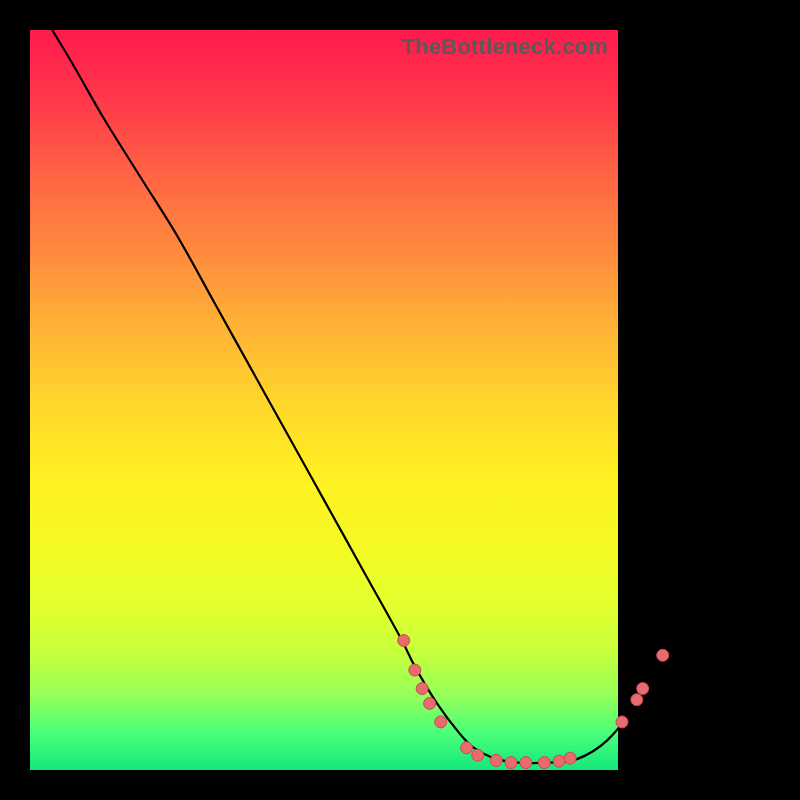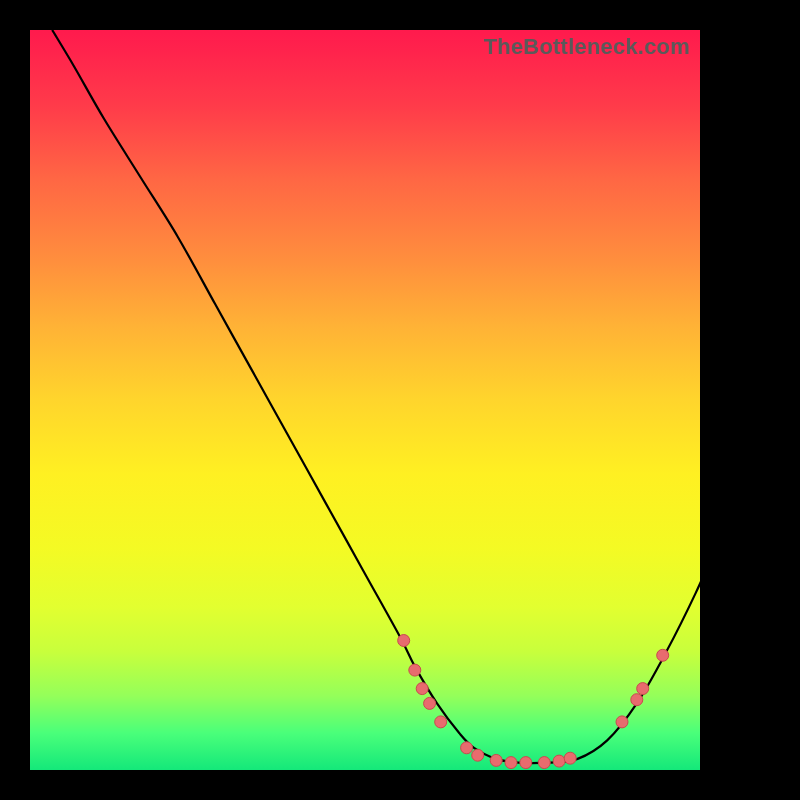--- a/index.html
+++ b/index.html
@@ -1,21 +1,21 @@
 <!DOCTYPE html>
 <html><head>
 <meta charset="utf-8">
 <style>
   * { margin: 0; padding: 0; box-sizing: border-box; }
   html, body { width: 800px; height: 800px; overflow: hidden; background: #000; }
   .frame { position: relative; width: 800px; height: 800px; background: #000; }
   .plot-area {
     position: absolute;
     left: 30px; top: 30px;
-    width: 670px; height: 740px;
+    width: 588px; height: 740px;
     background: linear-gradient(to bottom,
       #ff1a4d 0%,
       #ff3a4a 10%,
       #ff6644 20%,
       #ff8a3e 30%,
       #ffb236 40%,
       #ffd52c 50%,
       #fff022 60%,
       #f4fa24 70%,
       #e2ff30 78%,

